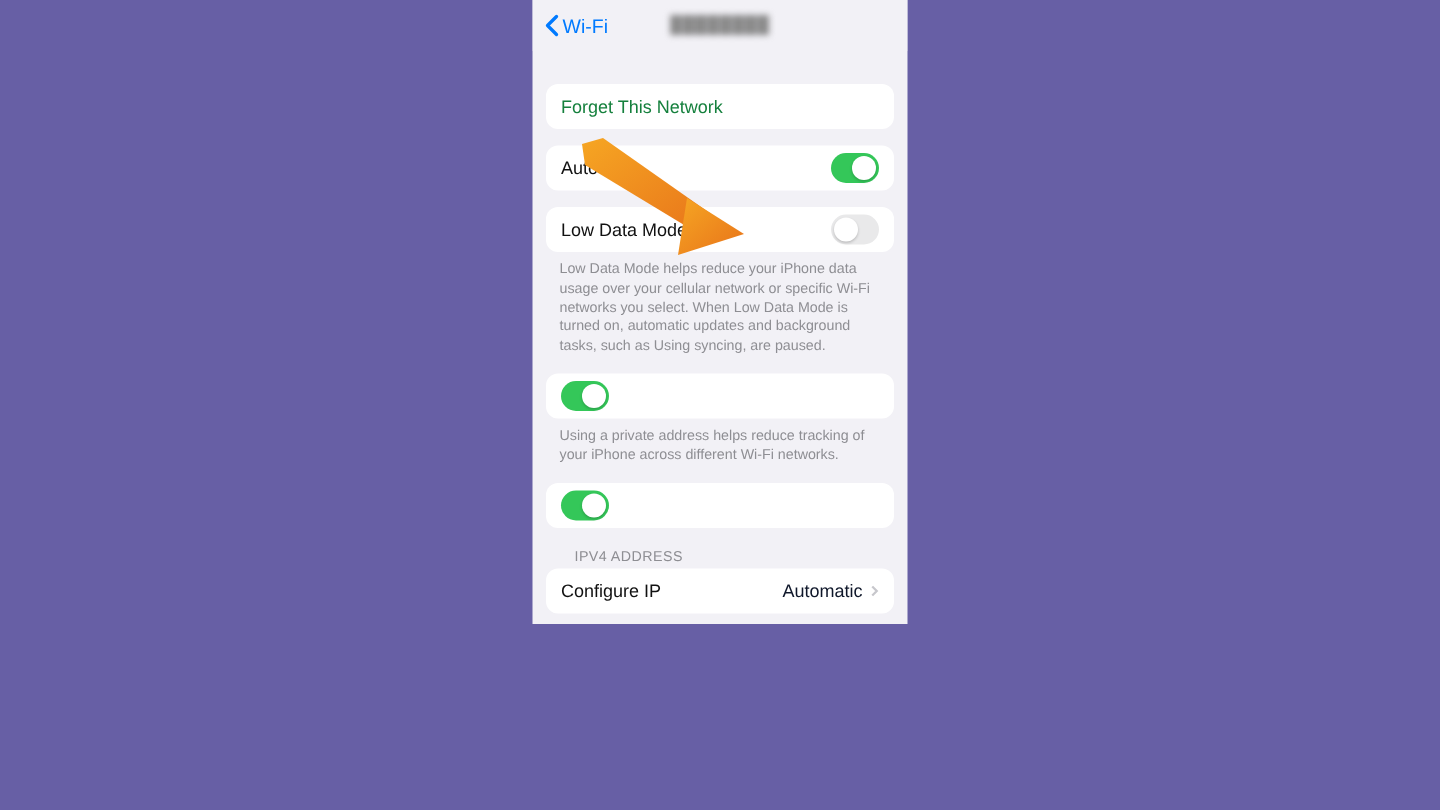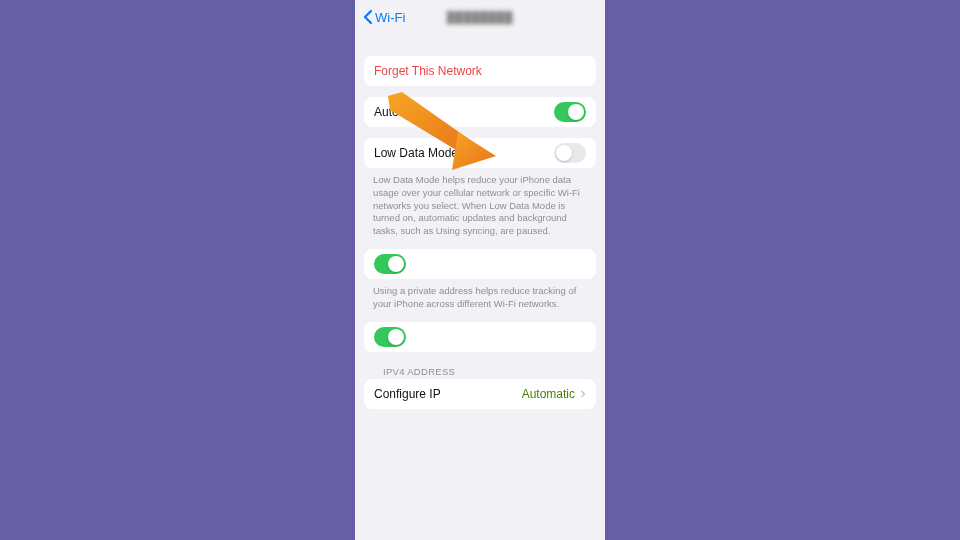--- a/index.html
+++ b/index.html
@@ -8,21 +8,21 @@
       height: 540px;
       background: #675FA5;
       font-family: -apple-system, "Helvetica Neue", Helvetica, Arial, sans-serif;
       display: flex;
       justify-content: center;
       align-items: flex-start;
       overflow: hidden;
     }
     .phone {
       width: 250px;
-      height: 540px;
+      height: 416px;
       background: #F2F1F6;
       overflow: hidden;
       position: relative;
     }
     
     .navbar {
       height: 34px;
       display: flex;
       align-items: center;
       padding: 0 8px;
@@ -68,24 +68,24 @@
       position: absolute;
       top: 0;
       left: 10px;
       right: 0;
       height: 1px;
       background: #E5E5EA;
       transform: scaleY(0.5);
     }
     .row .label { flex: 1; }
     .row .value {
-      color: #4d7c0f;
+      color: #0f172a;
       font-size: 12px;
     }
-    .row.link { color: #ef4444; }
+    .row.link { color: #15803d; }
     .footer {
       margin: 6px 18px 0 18px;
       font-size: 9.5px;
       line-height: 1.35;
       color: #8E8E93;
     }
     .section-header {
       margin: 14px 18px 2px 18px;
       font-size: 9.5px;
       color: #8E8E93;

